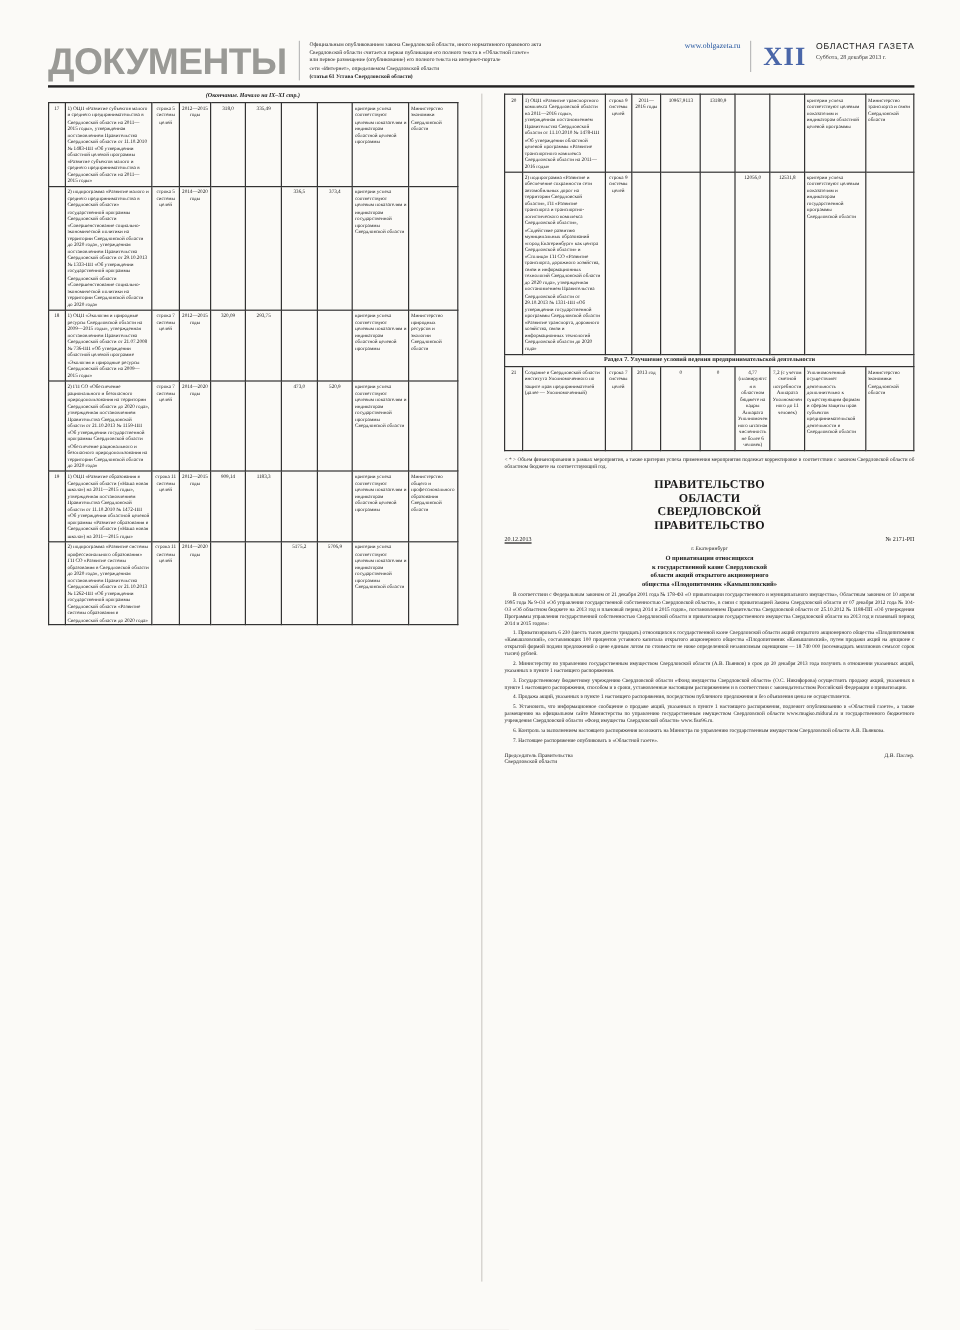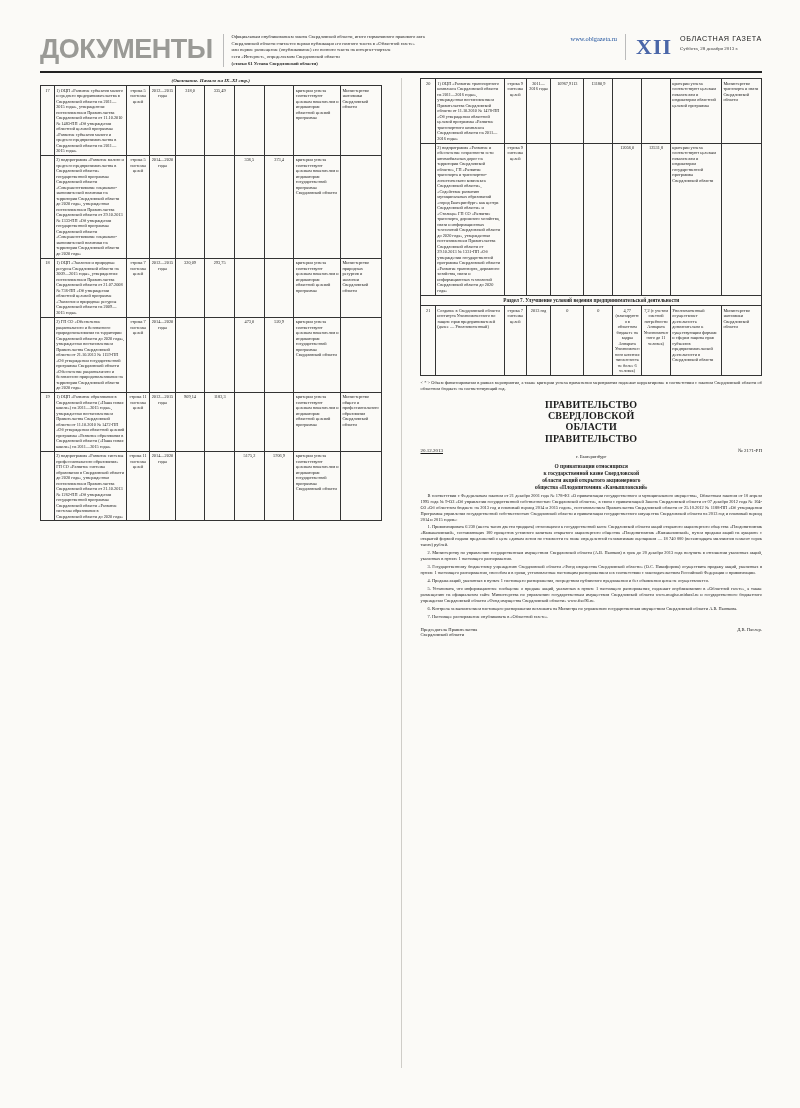--- a/index.html
+++ b/index.html
@@ -3,21 +3,21 @@
 <meta charset="utf-8">
 <style>
   html,body{margin:0;padding:0;background:#f0efec;}
   body{width:800px;height:1108px;font-family:"Liberation Serif",serif;color:#1a1a1a;}
   .page{position:relative;width:800px;height:1108px;background:#fbfaf7;overflow:hidden;}
   .inner{position:absolute;left:40px;top:34px;width:722px;height:1040px;}
 
   
   .masthead{display:flex;align-items:flex-start;justify-content:space-between;border-bottom:2px solid #222;padding-bottom:4px;}
   .mh-left{display:flex;align-items:flex-start;gap:10px;}
-  .doc-title{font-family:"Liberation Sans",sans-serif;font-weight:bold;font-size:27px;letter-spacing:-0.5px;color:#9a9a96;line-height:1;margin-top:2px;}
+  .doc-title{font-family:"Liberation Sans",sans-serif;font-weight:bold;font-size:31px;letter-spacing:-0.5px;color:#9a9a96;line-height:1;margin-top:2px;}
   .mh-note{font-size:4.6px;line-height:1.45;max-width:330px;border-left:1px solid #bbb;padding-left:8px;color:#222;}
   .mh-note .bld{font-weight:bold;}
   .mh-right{display:flex;align-items:flex-start;gap:8px;}
   .rom{font-family:"Liberation Serif",serif;font-weight:bold;font-size:22px;color:#4a66a8;letter-spacing:1px;border-left:1px solid #bbb;padding-left:10px;}
   .gz{font-size:6.4px;line-height:1.5;}
   .gz .nm{font-family:Liberation Sans, sans-serif;letter-spacing:.6px;font-size:7.2px;}
   .gz .dt{font-size:5px;color:#333;}
 
   
   .cols{display:flex;gap:19px;margin-top:5px;height:990px;}
@@ -238,22 +238,22 @@
             <td>Уполномоченный осуществляет деятельность дополнительно к существующим формам и сферам защиты прав субъектов предпринимательской деятельности в Свердловской области</td>
             <td>Министерство экономики Свердловской области</td>
           </tr>
         </tbody>
           </table>
 
         <div class="fn">&lt; * &gt; Объем финансирования в рамках мероприятия, а также критерии успеха применения мероприятия подлежат корректировке в соответствии с законом Свердловской области об областном бюджете на соответствующий год.</div>
 
         <div class="gov">
           <div>ПРАВИТЕЛЬСТВО</div>
+          <div>ОБЛАСТИ</div>
           <div>СВЕРДЛОВСКОЙ</div>
-          <div>ОБЛАСТИ</div>
           <div class="rasp">ПРАВИТЕЛЬСТВО</div>
         </div>
 
         <div class="dateline">
           <span class="d">20.12.2013</span>
           <span>№ 2171-РП</span>
         </div>
         <div class="city">г. Екатеринбург</div>
 
         <div class="dtitle">

